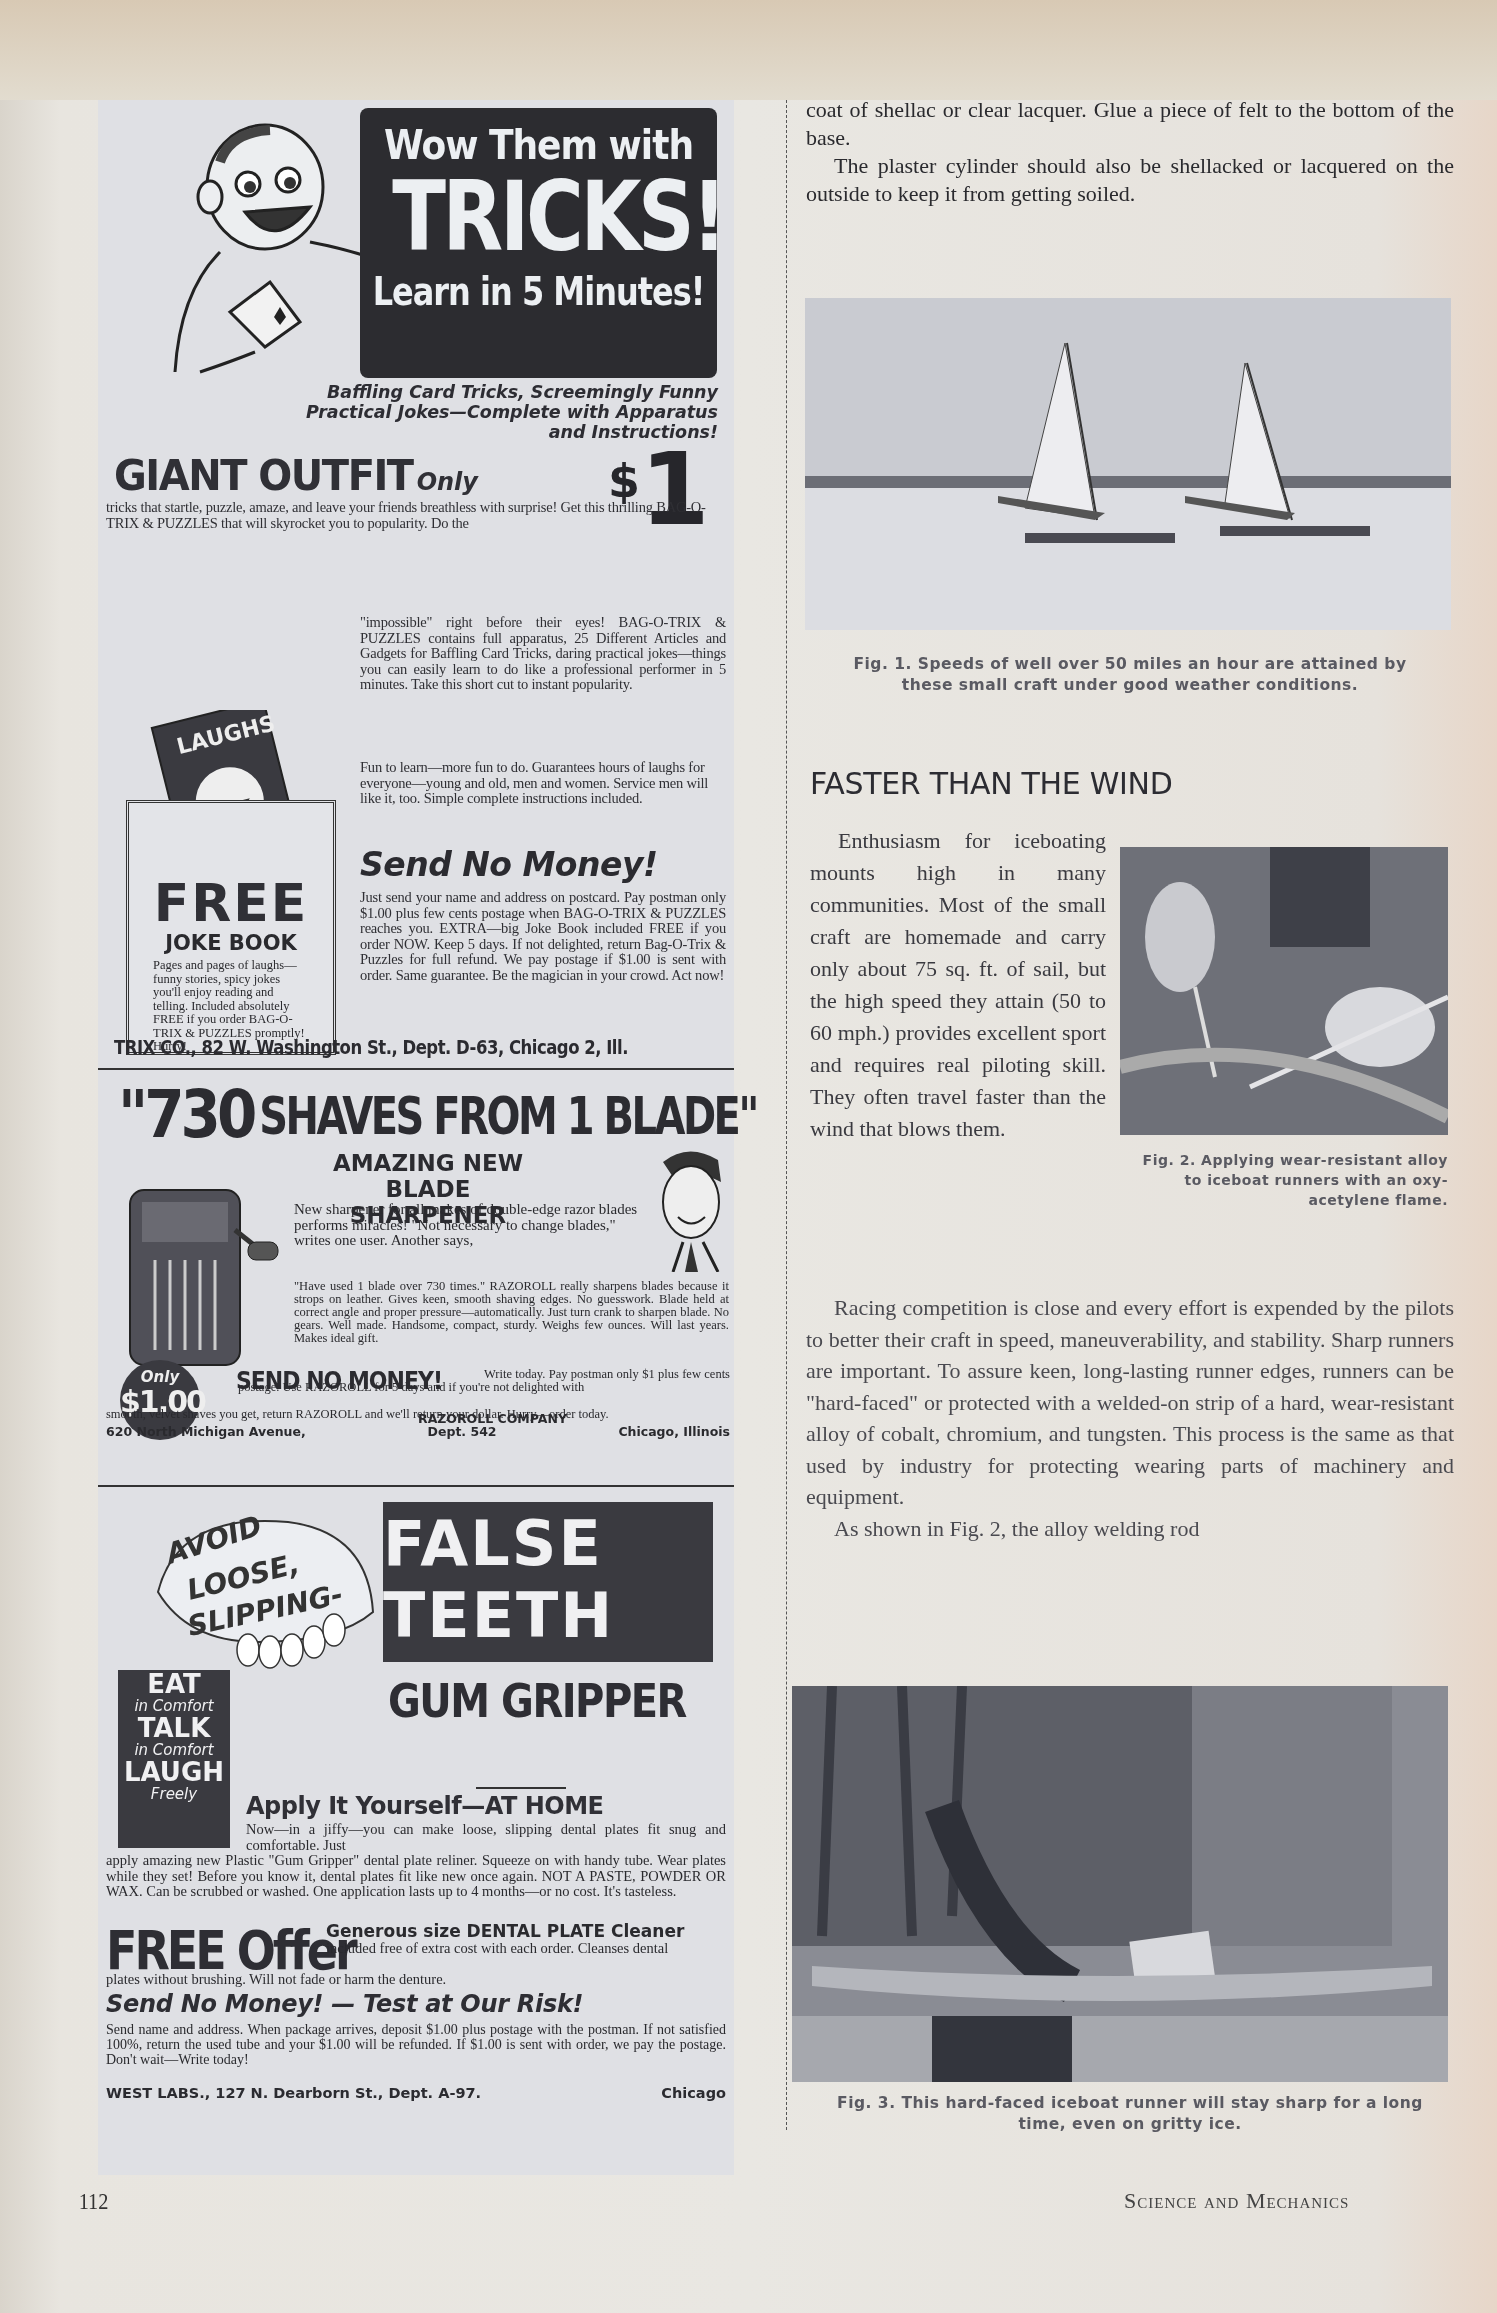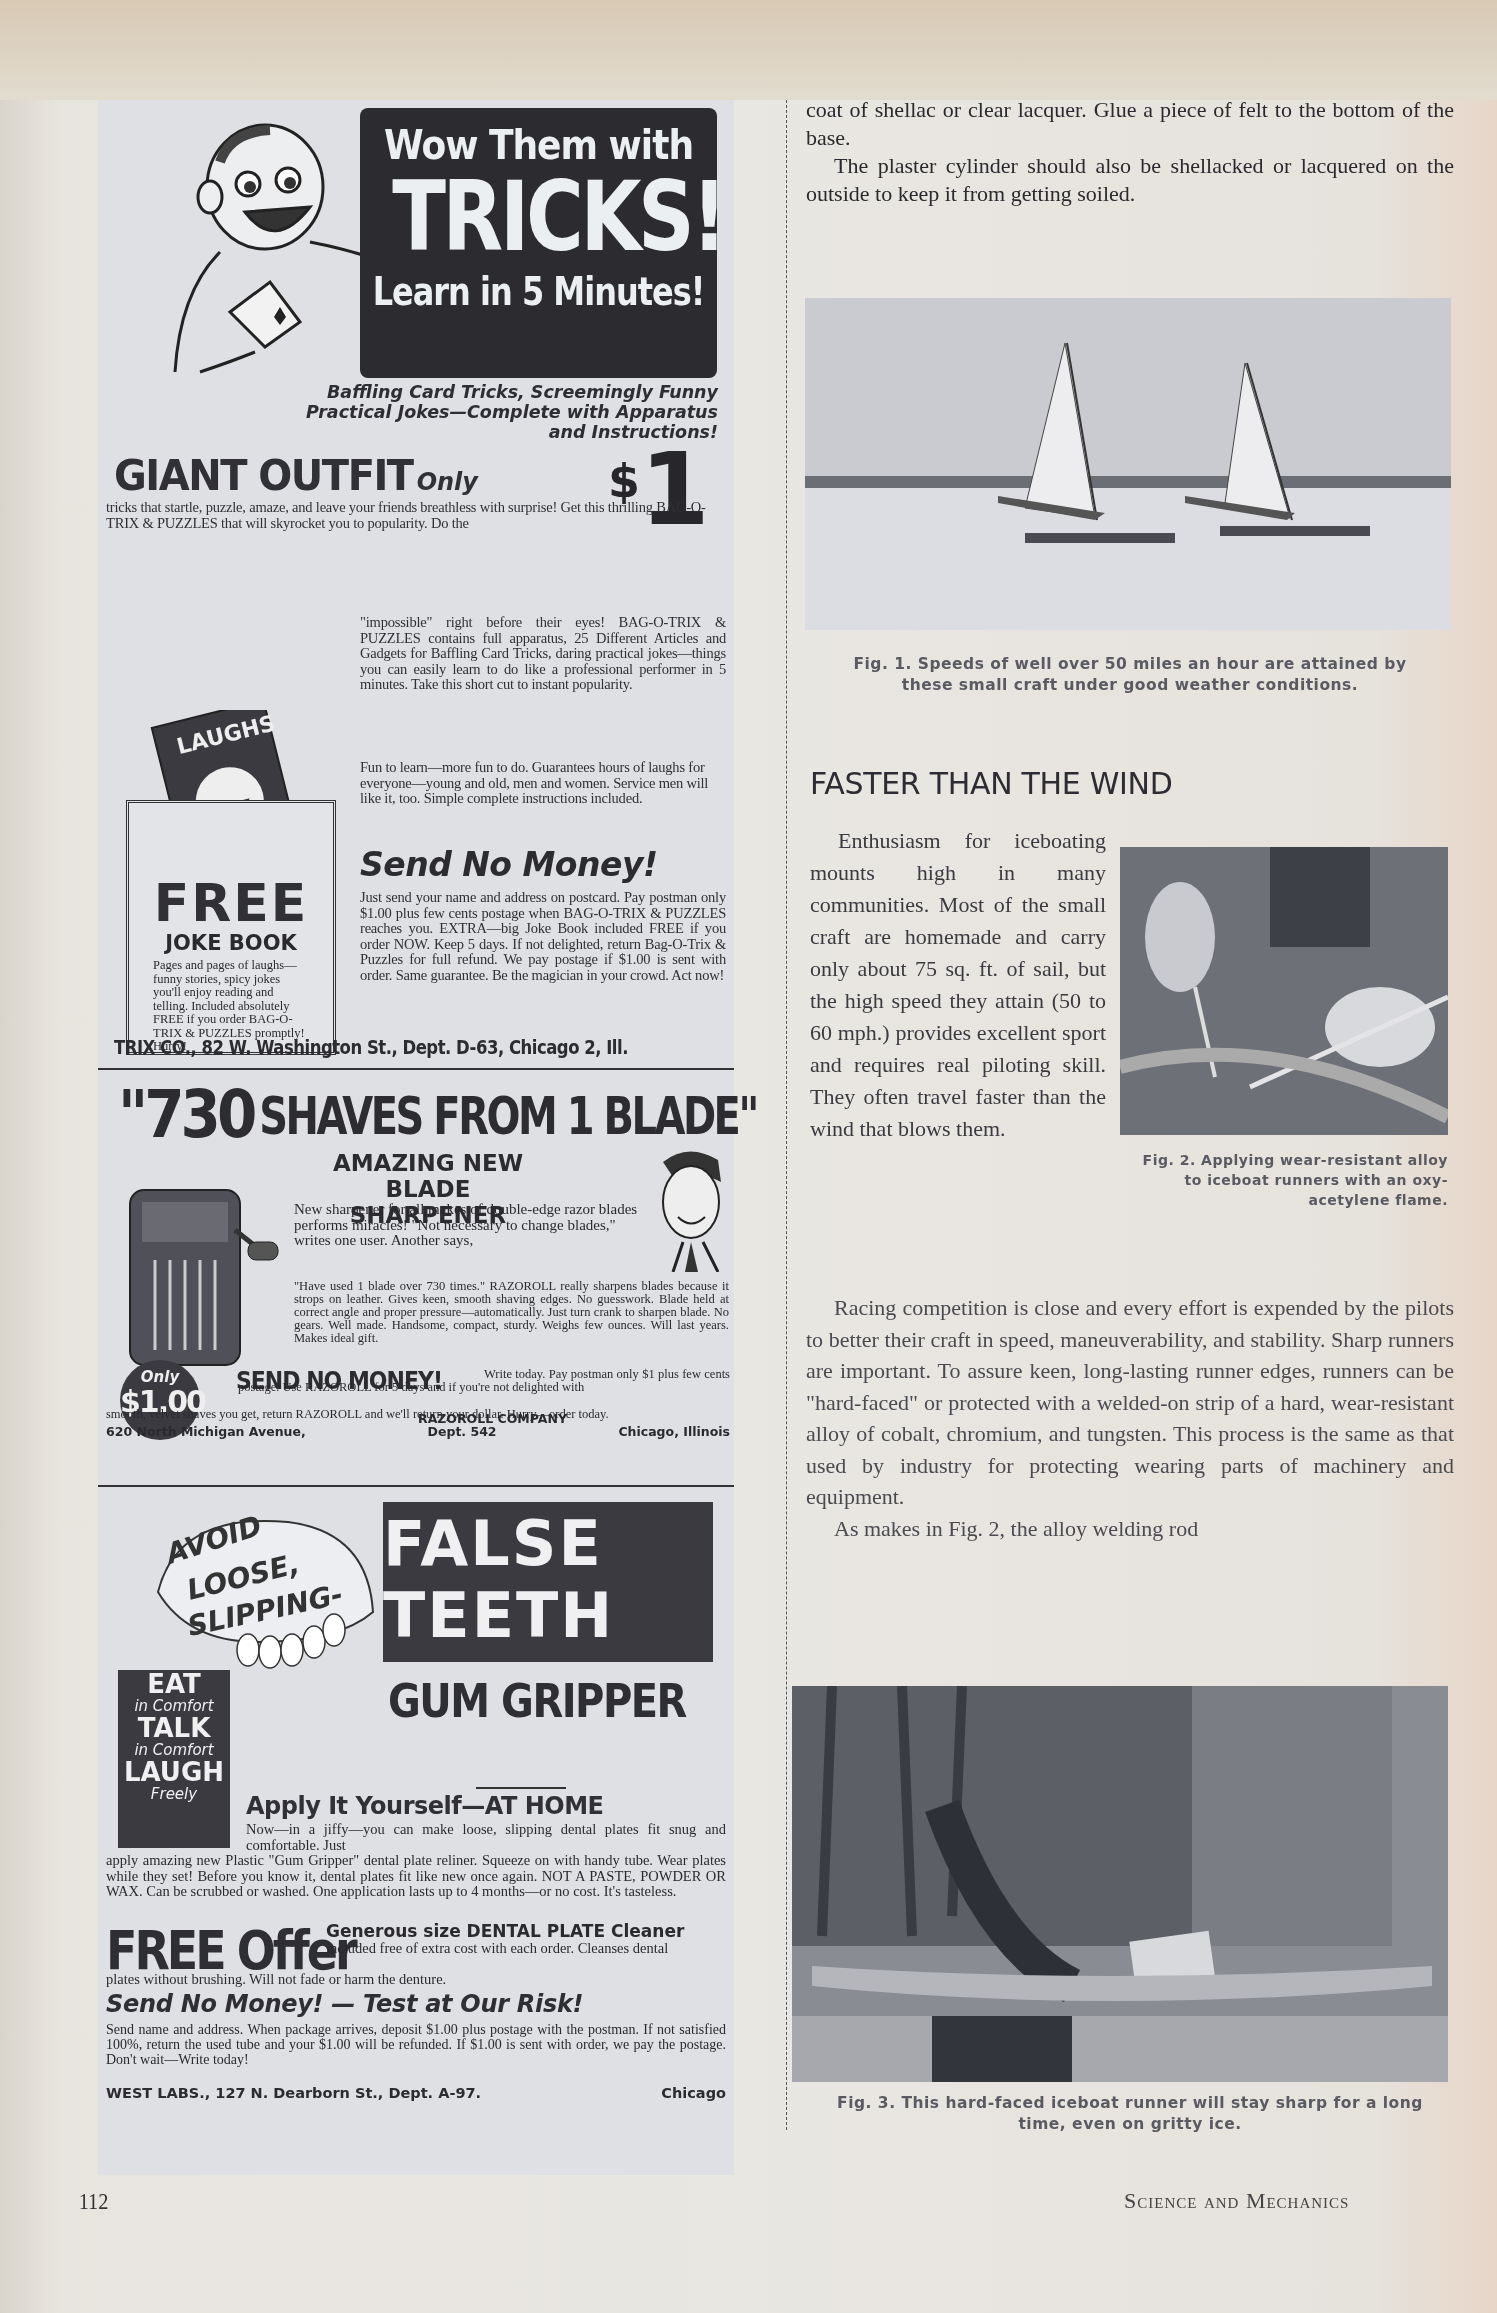--- a/index.html
+++ b/index.html
@@ -296,21 +296,21 @@
     <line x1="75" y1="140" x2="95" y2="230" stroke="#ddd" stroke-width="4"></line>
     <ellipse cx="260" cy="180" rx="55" ry="40" fill="#d8d9dd"></ellipse>
     <line x1="130" y1="240" x2="328" y2="150" stroke="#e4e4e7" stroke-width="5"></line>
     <path d="M0 220 Q150 180 328 270" fill="none" stroke="#aaa" stroke-width="14"></path>
   </svg>
 </div>
 <div class="caption cap2">Fig. 2. Applying wear-resistant alloy to iceboat runners with an oxy-acetylene flame.</div>
 
 <div class="racing">
   <p>Racing competition is close and every effort is expended by the pilots to better their craft in speed, maneuverability, and stability. Sharp runners are important. To assure keen, long-lasting runner edges, runners can be "hard-faced" or protected with a welded-on strip of a hard, wear-resistant alloy of cobalt, chromium, and tungsten. This process is the same as that used by industry for protecting wearing parts of machinery and equipment.</p>
-  <p>As makes in Fig. 2, the alloy welding rod</p>
+  <p>As shown in Fig. 2, the alloy welding rod</p>
 </div>
 
 <div class="photo fig3">
   <svg width="656" height="396" viewBox="0 0 656 396">
     <rect width="656" height="396" fill="#8a8c94"></rect>
     <rect x="0" y="0" width="400" height="260" fill="#5d5f67"></rect>
     <rect x="400" y="0" width="200" height="260" fill="#7b7d85"></rect>
     <g stroke="#3a3c44" stroke-width="10">
         <line x1="40" y1="0" x2="30" y2="250"></line>
         <line x1="110" y1="0" x2="120" y2="250"></line>

